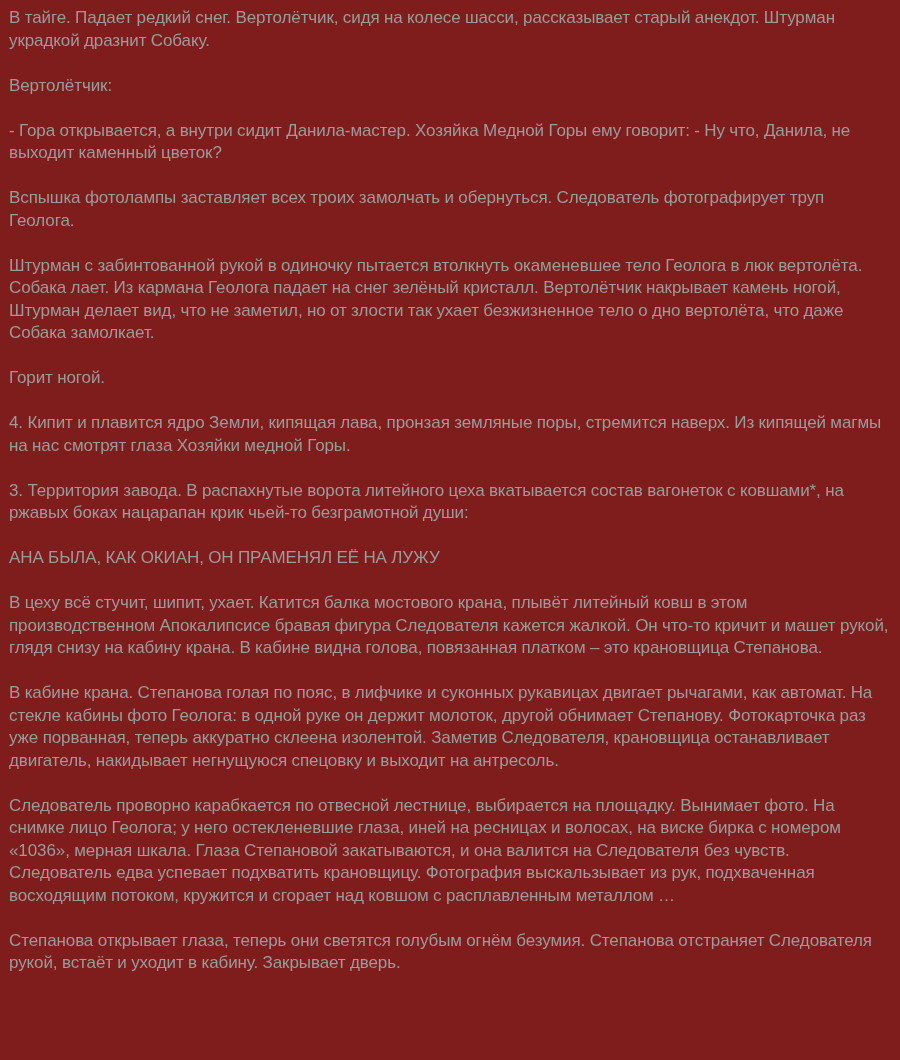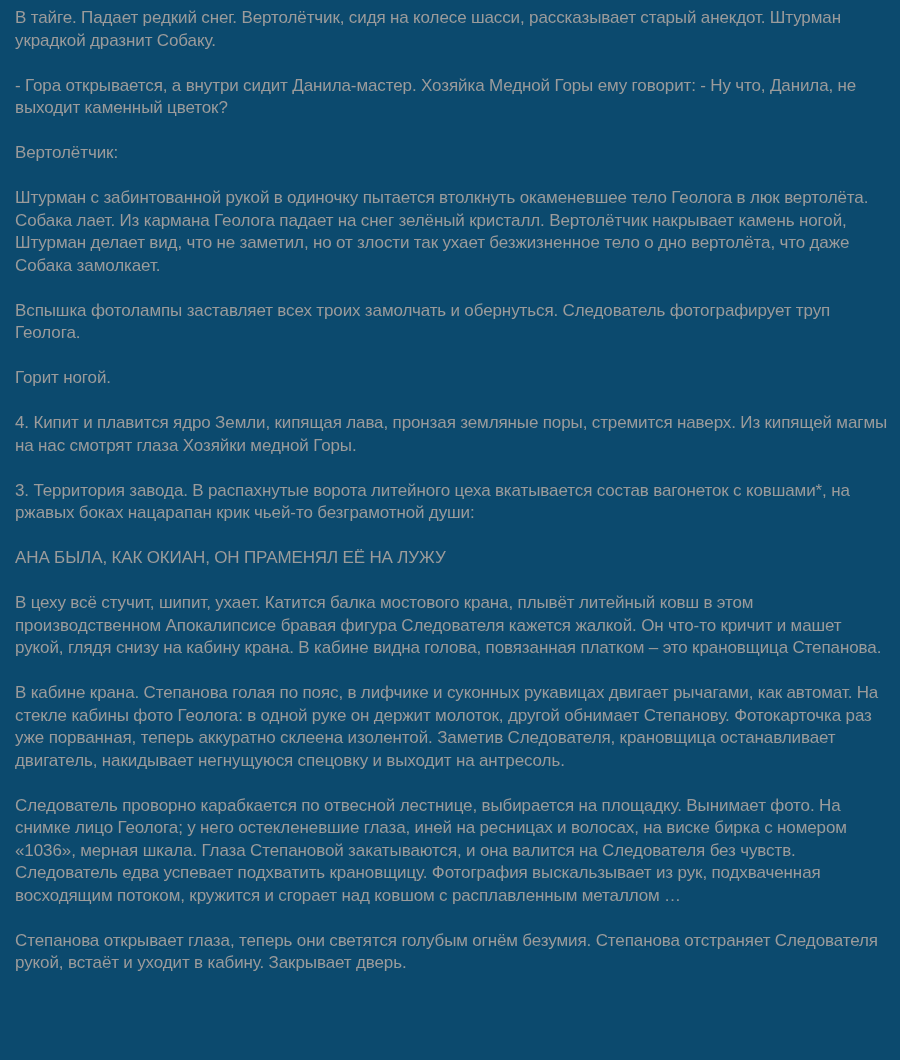--- a/index.html
+++ b/index.html
@@ -9,22 +9,22 @@
   }
   body {
     width: 900px;
     height: 1060px;
     overflow: hidden;
   }
   .page {
     box-sizing: border-box;
     width: 900px;
     height: 1060px;
-    padding: 7px 9px 0 15px;
-    background: #0c4a6e;
+    padding: 7px 9px 0 9px;
+    background: #7f1d1d;
     font-family: "Liberation Sans", "DejaVu Sans", sans-serif;
     font-size: 17px;
     line-height: 22.5px;
     letter-spacing: -0.1px;
     color: #9b9b9b;
   }
   .para {
     margin: 0 0 22.5px 0;
     white-space: normal;
     word-spacing: -0.2px;
@@ -36,24 +36,24 @@
     
     color: #9b9b9b;
   }
 </style>
 </head>
 <body>
 
 <div class="page">
   <div id="paragraphs">
       <p class="para">В тайге. Падает редкий снег. Вертолётчик, сидя на колесе шасси, рассказывает старый анекдот. Штурман украдкой дразнит Собаку.</p>
+      <p class="para">Вертолётчик:</p>
       <p class="para">- Гора открывается, а внутри сидит Данила-мастер. Хозяйка Медной Горы ему говорит: - Ну что, Данила, не выходит каменный цветок?</p>
-      <p class="para">Вертолётчик:</p>
+      <p class="para">Вспышка фотолампы заставляет всех троих замолчать и обернуться. Следователь фотографирует труп Геолога.</p>
       <p class="para">Штурман с забинтованной рукой в одиночку пытается втолкнуть окаменевшее тело Геолога в люк вертолёта. Собака лает. Из кармана Геолога падает на снег зелёный кристалл. Вертолётчик накрывает камень ногой, Штурман делает вид, что не заметил, но от злости так ухает безжизненное тело о дно вертолёта, что даже Собака замолкает.</p>
-      <p class="para">Вспышка фотолампы заставляет всех троих замолчать и обернуться. Следователь фотографирует труп Геолога.</p>
       <p class="para">Горит ногой.</p>
       <p class="para">4. Кипит и плавится ядро Земли, кипящая лава, пронзая земляные поры, стремится наверх. Из кипящей магмы на нас смотрят глаза Хозяйки медной Горы.</p>
       <p class="para">3. Территория завода. В распахнутые ворота литейного цеха вкатывается состав вагонеток с ковшами*, на ржавых боках нацарапан крик чьей-то безграмотной души:</p>
       <p class="para graffiti">АНА БЫЛА, КАК ОКИАН, ОН ПРАМЕНЯЛ ЕЁ НА ЛУЖУ</p>
       <p class="para">В цеху всё стучит, шипит, ухает. Катится балка мостового крана, плывёт литейный ковш в этом производственном Апокалипсисе бравая фигура Следователя кажется жалкой. Он что-то кричит и машет рукой, глядя снизу на кабину крана. В кабине видна голова, повязанная платком – это крановщица Степанова.</p>
       <p class="para">В кабине крана. Степанова голая по пояс, в лифчике и суконных рукавицах двигает рычагами, как автомат. На стекле кабины фото Геолога: в одной руке он держит молоток, другой обнимает Степанову. Фотокарточка раз уже порванная, теперь аккуратно склеена изолентой. Заметив Следователя, крановщица останавливает двигатель, накидывает негнущуюся спецовку и выходит на антресоль.</p>
       <p class="para">Следователь проворно карабкается по отвесной лестнице, выбирается на площадку. Вынимает фото. На снимке лицо Геолога; у него остекленевшие глаза, иней на ресницах и волосах, на виске бирка с номером «1036», мерная шкала. Глаза Степановой закатываются, и она валится на Следователя без чувств. Следователь едва успевает подхватить крановщицу. Фотография выскальзывает из рук, подхваченная восходящим потоком, кружится и сгорает над ковшом с расплавленным металлом …</p>
       <p class="para">Степанова открывает глаза, теперь они светятся голубым огнём безумия. Степанова отстраняет Следователя рукой, встаёт и уходит в кабину. Закрывает дверь.</p>
     </div>
 </div>

